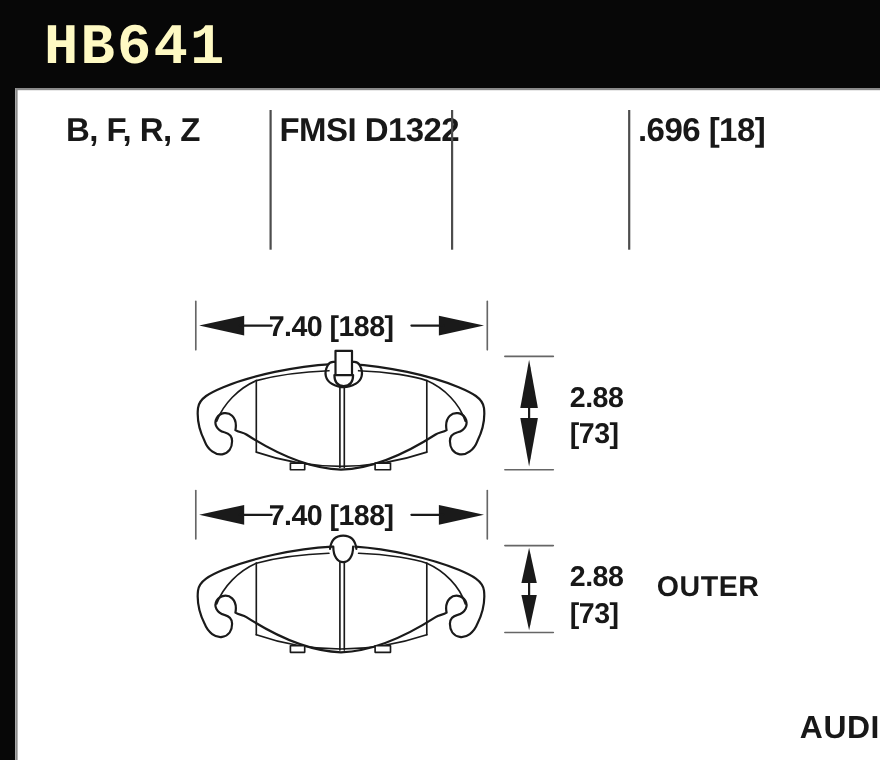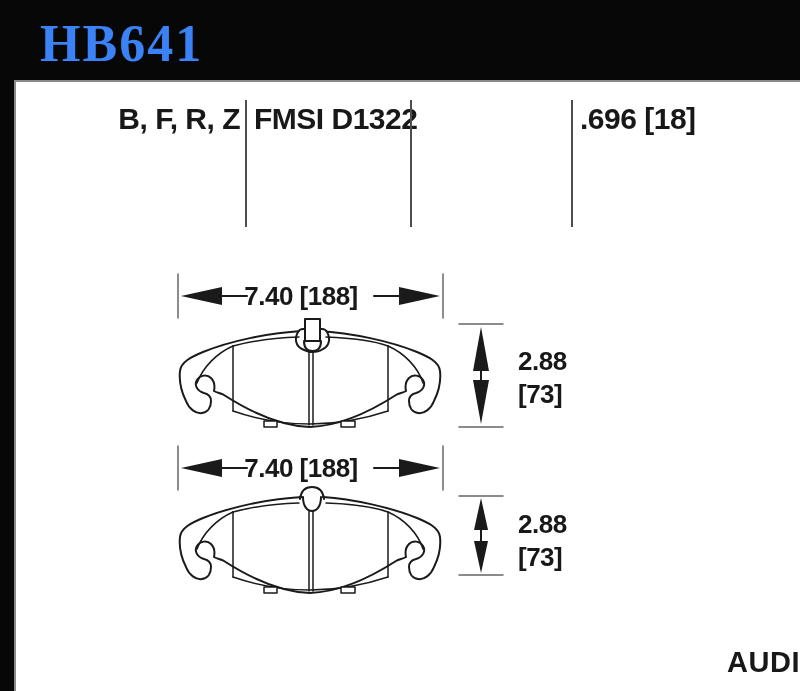--- a/index.html
+++ b/index.html
@@ -1,29 +1,29 @@
 <!DOCTYPE html>
 <html><head>
 <meta charset="utf-8">
 <style>
   * { margin:0; padding:0; box-sizing:border-box; }
   body { font-family: "Liberation Sans", sans-serif; background:#fff; }
   .page { position:relative; width:800px; height:691px; background:#fff; overflow:hidden; }
 
   .top-bar { position:absolute; left:0; top:0; width:800px; height:80px; background:#070707; }
   .part-number { position:absolute; left:40px; top:14px; font-size:52px; font-weight:800;
-                 color:#3b82f6; letter-spacing:2px; font-family:Liberation Serif, serif; }
+                 color:#fef9c3; letter-spacing:2px; font-family:Liberation Mono, monospace; }
 
   .left-strip { position:absolute; left:0; top:80px; width:14px; height:611px; background:#070707; }
   .content { position:absolute; left:14px; top:80px; width:786px; height:611px;
              background:#fff; border-left:2px solid #8a8a8a; border-top:2px solid #8a8a8a; }
 
   .spec-text { position:absolute; font-size:30px; font-weight:700; color:#181818;
                letter-spacing:-0.5px; white-space:nowrap; }
-  .spec-compounds { left:60px; top:102px; width:180px; text-align:right; }
+  .spec-compounds { left:60px; top:102px; width:180px; }
   .spec-fmsi { left:254px; top:102px; }
   .spec-thickness { left:580px; top:102px; }
   .spec-divider { position:absolute; top:100px; width:2px; height:127px; background:#4d4d4d; }
   .div-1 { left:245px; } .div-2 { left:410px; } .div-3 { left:571px; }
 
   .drawing-svg { position:absolute; left:0; top:0; width:800px; height:691px; }
 
   .dim-label { position:absolute; font-size:26px; font-weight:700; color:#181818;
                letter-spacing:-0.5px; white-space:nowrap; }
   .dim-width-1 { left:240px; top:281px; width:122px; text-align:center; }
@@ -162,16 +162,17 @@
   <div class="dim-label dim-height dim-height-1">
     <div>2.88</div>
     <div>[73]</div>
   </div>
 
   <div class="dim-label dim-width-2">7.40 [188]</div>
   <div class="dim-label dim-height dim-height-2">
     <div>2.88</div>
     <div>[73]</div>
   </div>
+  <div class="pos-label pos-outer">OUTER</div>
 
   <div class="vehicle-make">AUDI</div>
 
 </div>
 
 </body></html>

